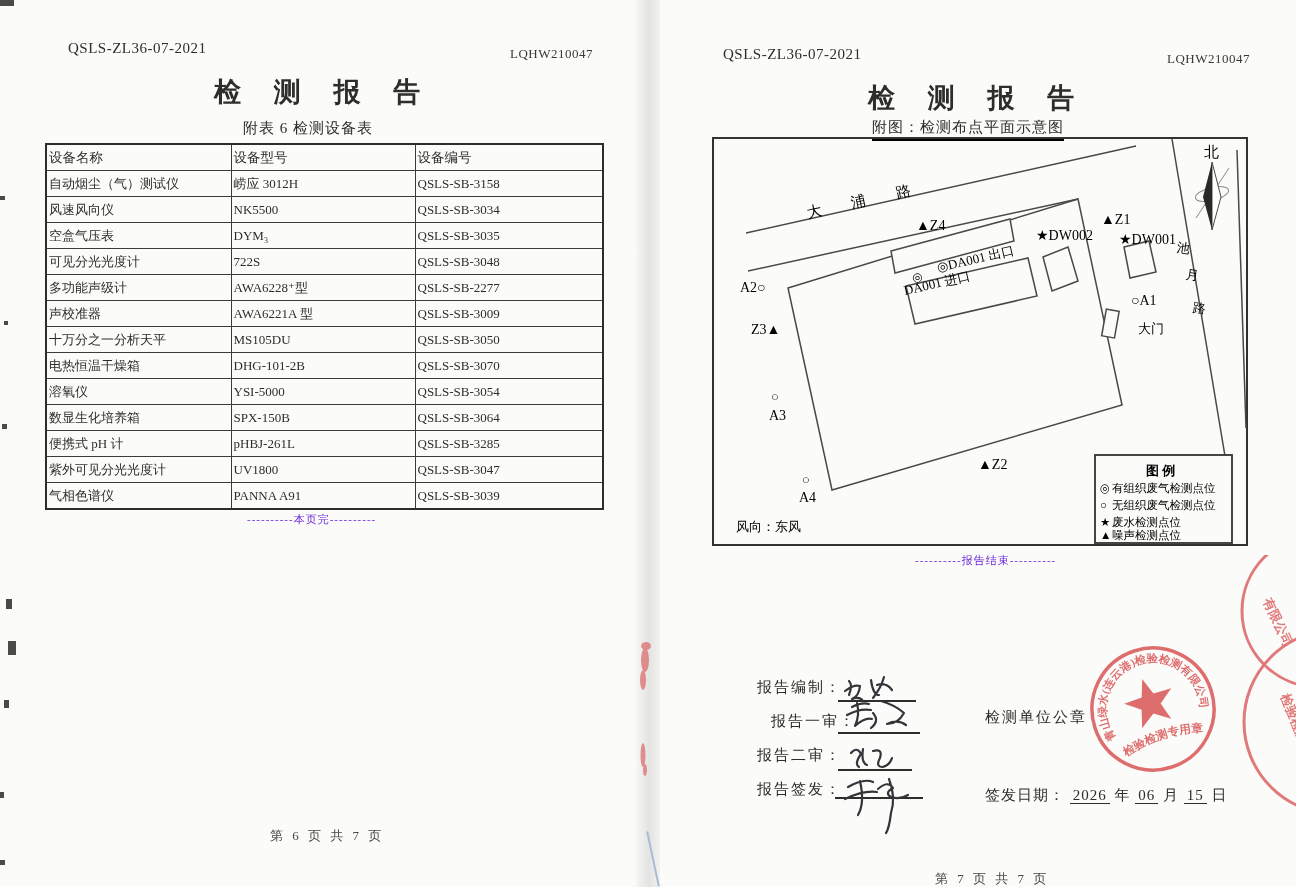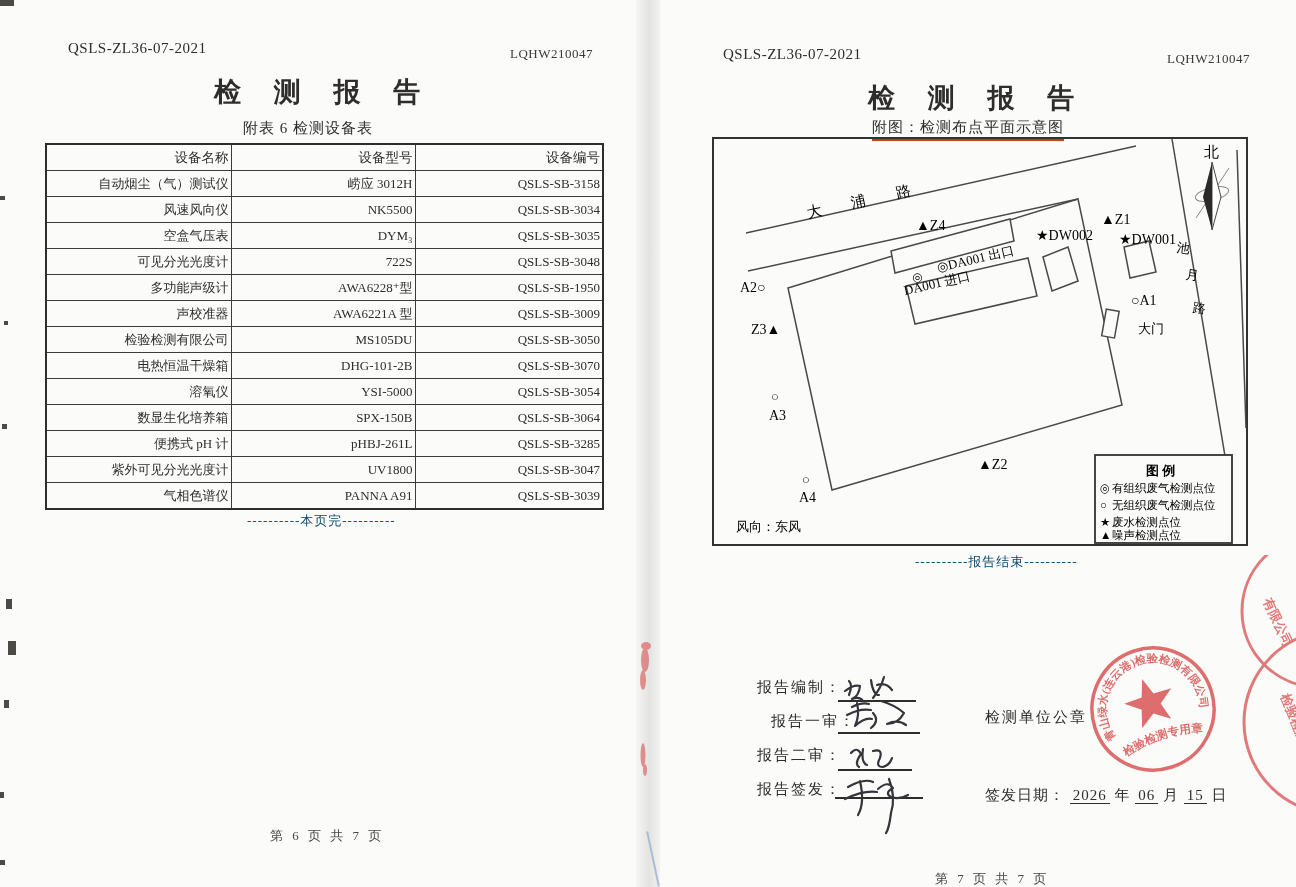--- a/index.html
+++ b/index.html
@@ -12,31 +12,31 @@
   .abs{position:absolute;}
   .canvas{position:absolute;left:0;top:0;width:1296px;height:887px;}
   .gutter{
     left:636px;top:0;width:24px;height:887px;
     background:linear-gradient(90deg,#f6f6f4 0%,#e8e8e6 40%,#e3e3e1 55%,#f2f2f0 100%);
   }
   .doc-code{font-size:15px;letter-spacing:.5px;}
   .report-no{font-size:13px;letter-spacing:.5px;color:#3a3937;}
   .big-title{font-size:27px;font-weight:600;letter-spacing:13px;white-space:nowrap;}
   .sub-title{font-size:15px;font-weight:normal;letter-spacing:1px;white-space:nowrap;}
-  .sub-title.underlined{border-bottom:2px solid #c2410c;padding-bottom:2px;}
-  .endnote{font-size:13px;letter-spacing:1px;color:#0c4a6e;white-space:nowrap;}
+  .sub-title.underlined{border-bottom:2px solid #000000;padding-bottom:2px;}
+  .endnote{font-size:11px;letter-spacing:1px;color:#6d28d9;white-space:nowrap;}
   .footer-text{font-size:13px;letter-spacing:3px;color:#4a4845;white-space:nowrap;}
 
   table.equip{
     border-collapse:collapse;table-layout:fixed;
     width:557px;
   }
   table.equip th,table.equip td{
     border:1px solid #3c3b39;
-    height:25px;text-align:right;vertical-align:middle;
+    height:25px;text-align:left;vertical-align:middle;
     font-size:13px;font-weight:normal;padding:0 2px;white-space:nowrap;overflow:hidden;
   }
   table.equip{border:2px solid #2e2d2b;}
   table.equip th{font-size:13.5px;}
   .sig-label{font-size:15px;letter-spacing:2px;white-space:nowrap;}
   .sig-line{position:absolute;height:1.5px;background:#2e2d2b;}
   .date-line{font-size:15px;letter-spacing:1px;white-space:nowrap;}
   .date-line .u{border-bottom:1.5px solid #2e2d2b;padding:0 3px;}
   .speck{position:absolute;background:#4c4a47;}
   .blue-line{position:absolute;width:1.5px;height:56px;background:#a9bcd6;transform:rotate(-12deg);}
@@ -84,29 +84,29 @@
               <td>QSLS-SB-3035</td>
             </tr>
         <tr>
               <td>可见分光光度计</td>
               <td>722S</td>
               <td>QSLS-SB-3048</td>
             </tr>
         <tr>
               <td>多功能声级计</td>
               <td>AWA6228⁺型</td>
-              <td>QSLS-SB-1950</td>
+              <td>QSLS-SB-2277</td>
             </tr>
         <tr>
               <td>声校准器</td>
               <td>AWA6221A 型</td>
               <td>QSLS-SB-3009</td>
             </tr>
         <tr>
-              <td>检验检测有限公司</td>
+              <td>十万分之一分析天平</td>
               <td>MS105DU</td>
               <td>QSLS-SB-3050</td>
             </tr>
         <tr>
               <td>电热恒温干燥箱</td>
               <td>DHG-101-2B</td>
               <td>QSLS-SB-3070</td>
             </tr>
         <tr>
               <td>溶氧仪</td>

